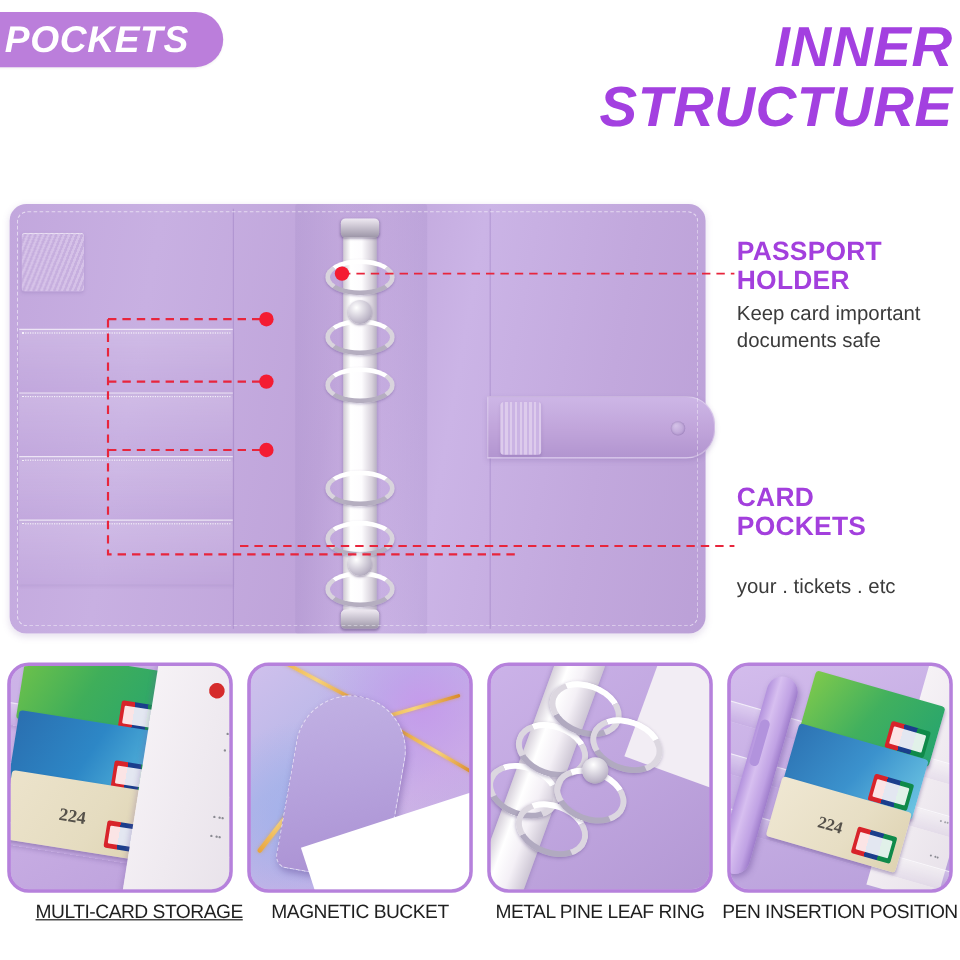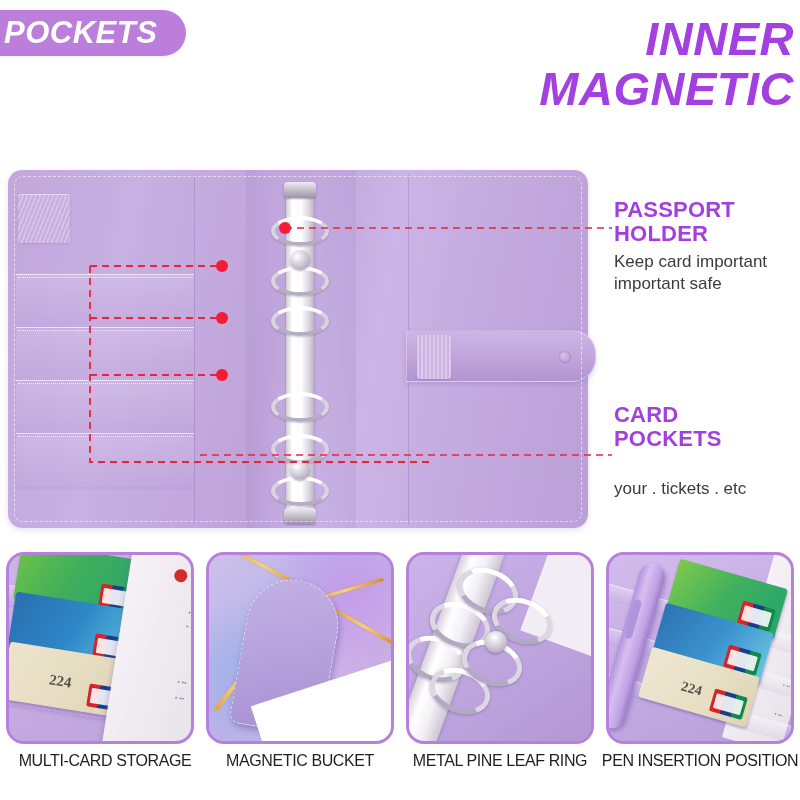--- a/index.html
+++ b/index.html
@@ -295,21 +295,21 @@
   .thumb-caption {
     position: absolute;
     top: 200px;
     width: 200px;
     text-align: center;
     font-size: 16px;
     color: #1f1f1f;
     letter-spacing: -0.4px;
     white-space: nowrap;
   }
-  .thumb-caption.c1 { left: 5px; }
+  .thumb-caption.c1 { left: 16px; text-decoration: underline; }
   .thumb-caption.c2 { left: 200px; }
   .thumb-caption.c3 { left: 400px; }
   .thumb-caption.c4 { left: 600px; }
 
   
   .t1-bg { position:absolute; inset:0; background: linear-gradient(150deg,#cdb4e8 0%, #c6abe2 55%, #bba0db 100%); }
   .t1-page { position:absolute; right:-14px; top:-10px; width:88px; height:215px; background: linear-gradient(100deg,#f6f2f6,#e8e2ea); transform: rotate(9deg); box-shadow:-2px 0 4px rgba(120,90,160,.25); }
   .t1-page .ch { position:absolute; right:14px; font-size:7px; color:#8a8a92; }
   .t1-dot { position:absolute; right:30px; top:22px; width:13px; height:13px; border-radius:50%; background:#d52b2b; }
   .card { position:absolute; border-radius:3px; box-shadow:1px 2px 3px rgba(80,55,120,.35); transform: rotate(9deg); }
@@ -362,21 +362,21 @@
 <body>
 
 <div id="page">
 
   <div class="details-badge">
     <span>POCKETS</span>
   </div>
 
   <div class="headline">
     <span>INNER</span>
-    <span class="l2">MAGNETIC</span>
+    <span class="l2">STRUCTURE</span>
   </div>
 
   <div class="hero">
     <div class="notebook">
 
       <div class="fold-line" style="left:186px;"></div>
       <div class="spine-panel"></div>
       <div class="fold-line" style="left:400px;"></div>
 
       <div class="pen-loop-left"></div>
@@ -433,21 +433,21 @@
     <path d="M200 455 L612 455" stroke="#e8253c" stroke-width="1.6" stroke-dasharray="7,5" fill="none"></path>
   </svg>
 
   <div class="anno" id="anno-passport">
     <div class="title">
       <span>PASSPORT</span><br>
       <span>HOLDER</span>
     </div>
     <div class="desc">
       <span>Keep card important</span><br>
-      <span>important safe</span>
+      <span>documents safe</span>
     </div>
   </div>
 
   <div class="anno" id="anno-card">
     <div class="title">
       <span>CARD</span><br>
       <span>POCKETS</span>
     </div>
     <div class="desc">
       <br>

